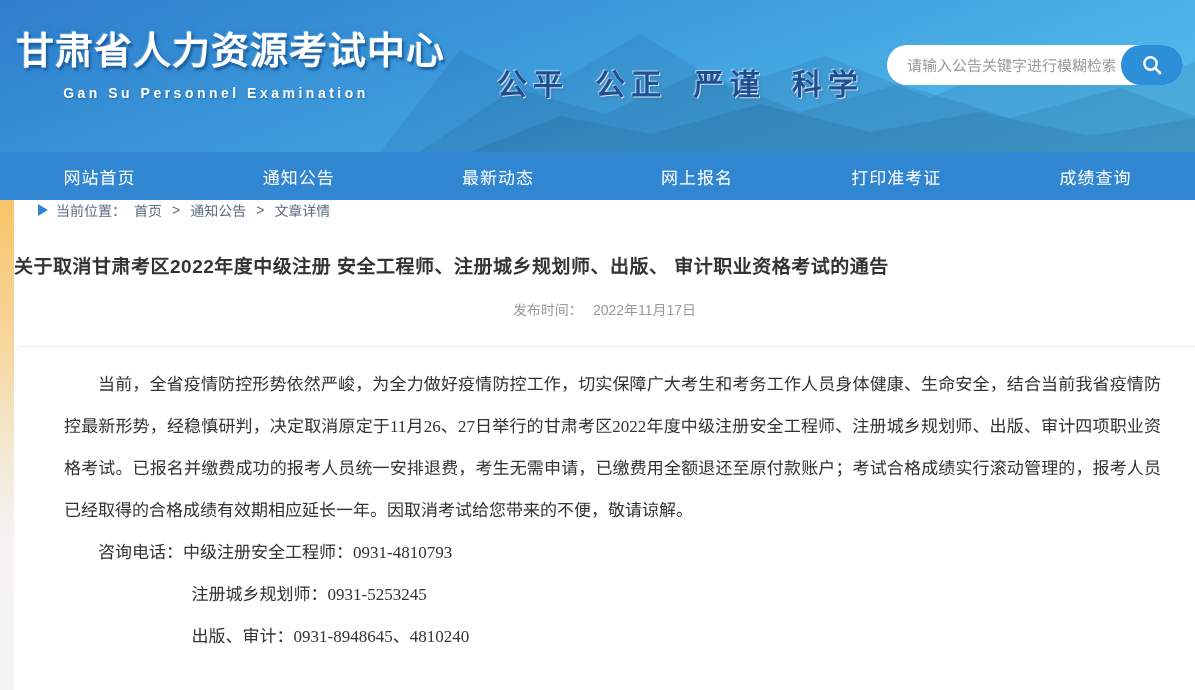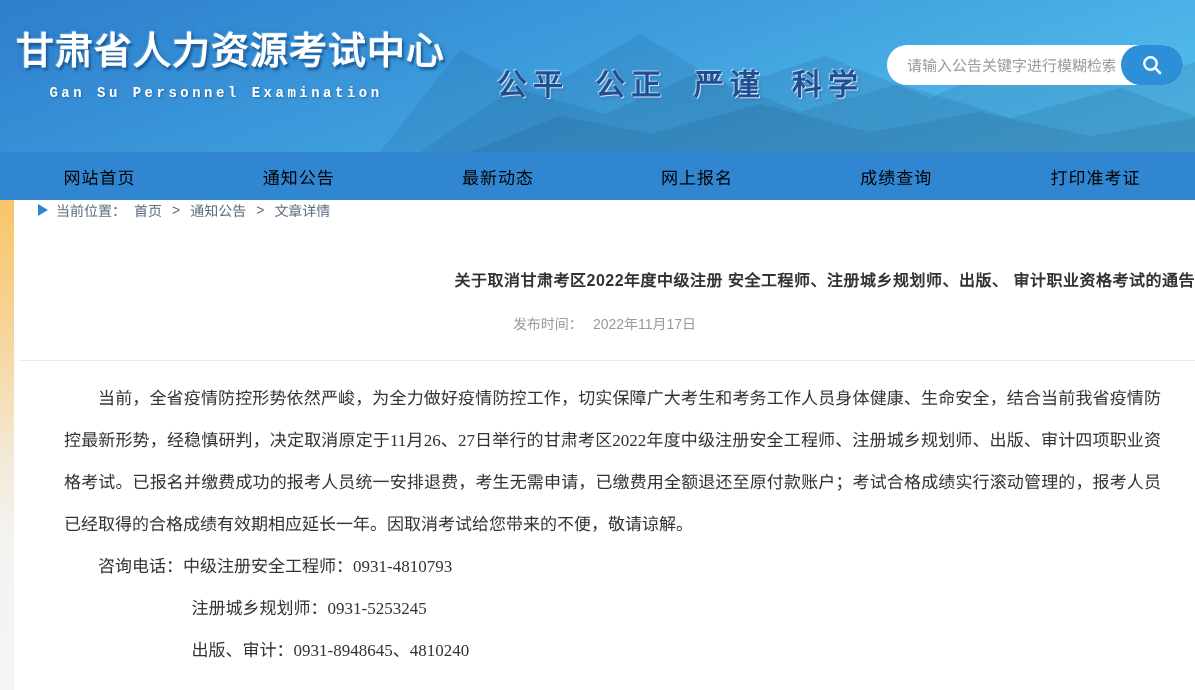--- a/index.html
+++ b/index.html
@@ -18,21 +18,21 @@
     overflow:hidden;
   }
   .header .mountains { position:absolute; left:0; top:0; width:1195px; height:152px; }
   .logo { position:absolute; left:16px; top:20px; width:400px; text-decoration:none; display:block; }
   .logo h1 {
     color:#ffffff; font-size:38px; letter-spacing:1px; font-weight:bold; white-space:nowrap;
     text-shadow:2px 3px 2px rgba(21,84,146,.75), -1px -1px 1px rgba(130,195,238,.55), 0 0 6px rgba(25,90,155,.35);
   }
   .logo .sub {
     margin-top:10px; text-align:center; color:#ffffff; font-size:14px; font-weight:bold;
-    letter-spacing:3.5px; text-shadow:1px 1px 2px rgba(21,84,146,.6);font-family:Liberation Mono, monospace;
+    letter-spacing:3.5px; text-shadow:1px 1px 2px rgba(21,84,146,.6);
   }
   .slogan {
     position:absolute; left:497px; top:60px;
     font-size:30px; font-weight:bold; letter-spacing:6px; word-spacing:12px; white-space:nowrap;
     color:#1d4f92;
     text-shadow:1px 1px 1px rgba(236,246,253,.95), -1px -1px 1px rgba(236,246,253,.7), 2px 2px 3px rgba(20,60,110,.3);
   }
   .search {
     position:absolute; right:12px; top:45px;
     width:296px; height:40px; background:#ffffff; border-radius:20px;
@@ -49,21 +49,21 @@
     background:#2e8fd9; border-radius:20px;
     display:flex; align-items:center; justify-content:center;
   }
 
   
   .nav {
     height:48px; background:#3186d1; display:flex;
   }
   .nav a {
     flex:1; display:flex; align-items:center; justify-content:center;
-    color:#000000; font-size:17px; text-decoration:none; letter-spacing:1px;
+    color:#ffffff; font-size:17px; text-decoration:none; letter-spacing:1px;
   }
 
   
   .left-strip {
     position:absolute; left:0; top:200px; bottom:0; width:14px;
     background:linear-gradient(180deg,#f9c468 0%, #f6d79f 30%, #f3e9d5 52%, #f4f3f0 68%, #f4f4f4 100%);
   }
 
   
   .main { margin-left:14px; background:#ffffff; min-height:490px; }
@@ -74,22 +74,22 @@
     font-size:14px; color:#5d6e82;
   }
   .breadcrumb .tri {
     width:0; height:0; display:inline-block;
     border-left:10px solid #2e86d3; border-top:6px solid transparent; border-bottom:6px solid transparent;
   }
   .breadcrumb a { color:#5d6e82; text-decoration:none; }
   .breadcrumb .sep { color:#5d6e82; padding:0 2px; }
 
   .article-title {
-    margin-top:34px; text-align:right;
-    font-size:16px; line-height:30px; color:#333; font-weight:bold; letter-spacing:0.5px;
+    margin-top:20px; text-align:left;
+    font-size:19px; line-height:30px; color:#333; font-weight:bold; letter-spacing:0.5px;
   }
   .pubdate {
     margin-top:17px; text-align:center; font-size:14px; color:#9a9a9a;
     font-family:"Liberation Sans","DejaVu Sans",sans-serif;
   }
   .pubdate .val { margin-left:10px; }
   .divider { margin:27px 0 0 4px; border-top:1px solid #ececec; }
 
   .article-body {
     padding:0 34px 40px 50px;
@@ -128,22 +128,22 @@
       </svg>
     </button>
   </div>
 </div>
 
 <nav class="nav">
   <a href="#">网站首页</a>
   <a href="#">通知公告</a>
   <a href="#">最新动态</a>
   <a href="#">网上报名</a>
+  <a href="#">打印准考证</a>
   <a href="#">成绩查询</a>
-  <a href="#">打印准考证</a>
 </nav>
 
 <div class="left-strip"></div>
 
 <main class="main">
   <div class="breadcrumb">
     <span class="tri"></span>
     <span>当前位置：</span>
     <a href="#">首页</a>
     <span class="sep">&gt;</span>

